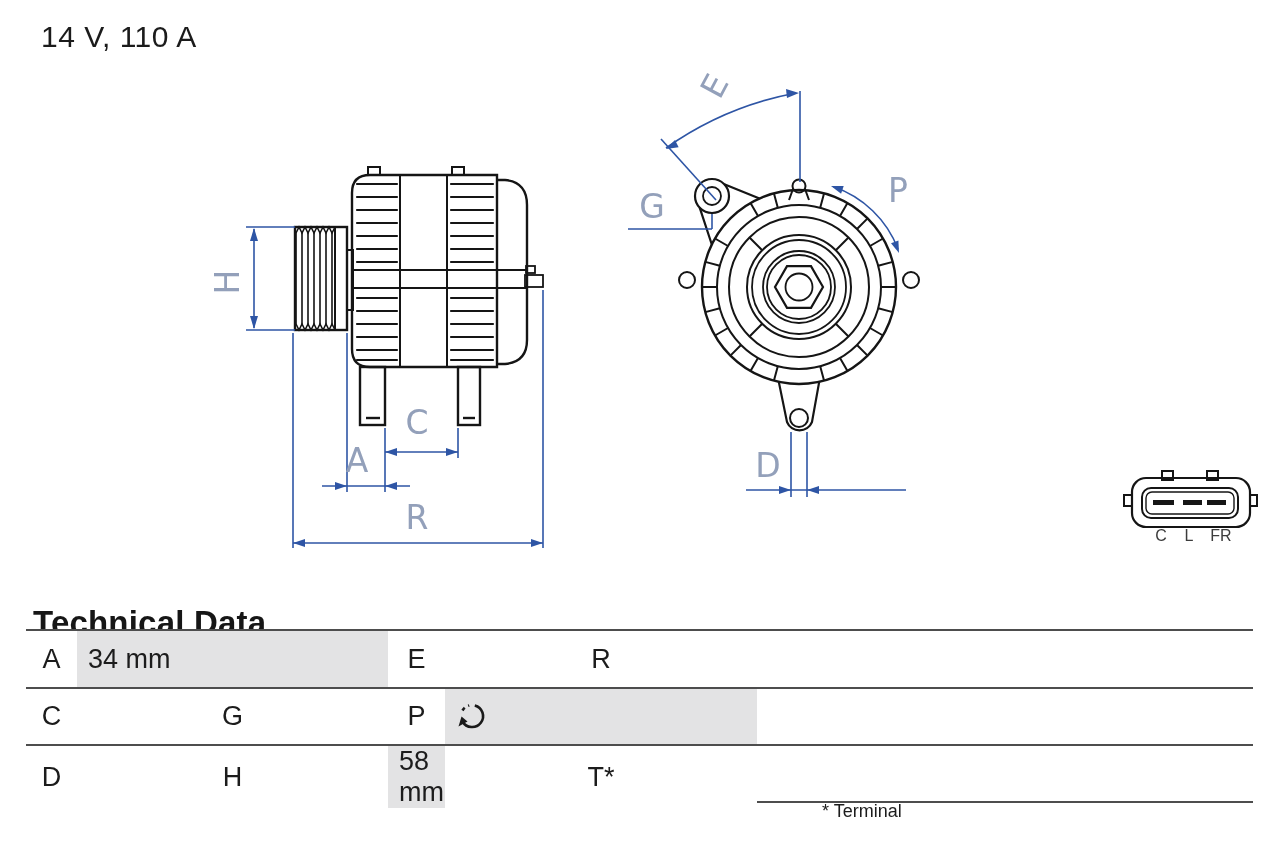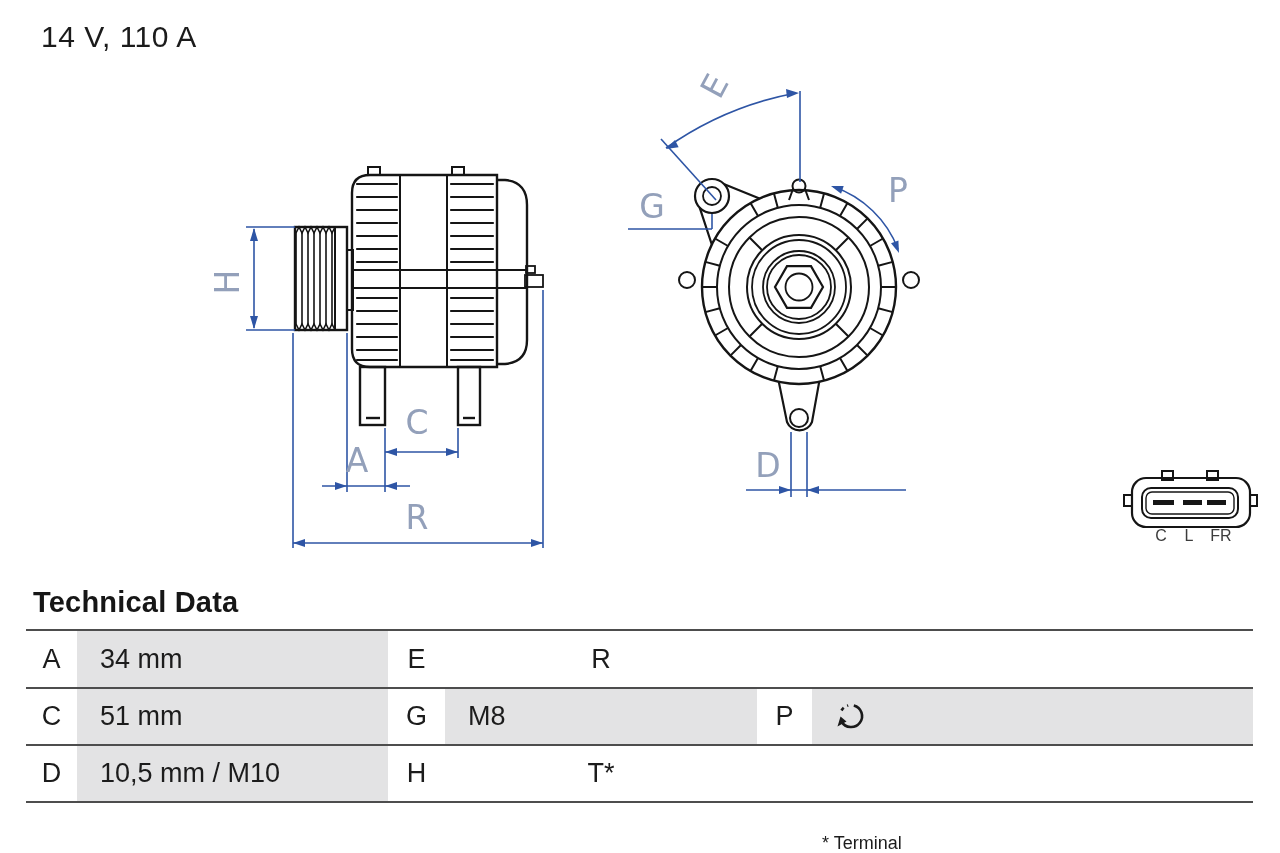--- a/index.html
+++ b/index.html
@@ -1,27 +1,27 @@
 <!DOCTYPE html>
 <html><head>
 <meta charset="utf-8">
 <style>
   html,body{margin:0;padding:0;background:#ffffff;}
   body{width:1280px;height:853px;position:relative;font-family:"Liberation Sans",sans-serif;overflow:hidden;}
   .abs{position:absolute;}
   #title{left:41px;top:20px;font-size:30px;color:#1b1b1b;letter-spacing:.5px;text-align:center;}
-  #tech-heading{left:33px;top:586px;font-size:29px;font-weight:bold;color:#161616;letter-spacing:.2px;}
+  #tech-heading{left:33px;top:604px;font-size:33px;font-weight:bold;color:#161616;letter-spacing:.2px;}
   #drawing{left:0;top:0;width:1280px;height:600px;}
   #spec-table{left:26px;top:629px;width:1227px;border-top:2px solid #4d4d4d;font-size:27px;color:#1c1c1c;}
   .trow{display:grid;grid-template-columns:51px 311px 57px 312px 55px 441px;height:55px;border-bottom:2px solid #4d4d4d;}
   .trow:first-child{height:56px;}
   .lbl,.val{display:flex;align-items:center;}
   .lbl{background:#ffffff;justify-content:center;}
-  .val{background:#e3e3e4;padding-left:23px;}
-  #footnote{left:822px;top:801px;font-size:18px;color:#1c1c1c;margin-top:32px;}
+  .val{background:#e3e3e4;padding-left:11px;}
+  #footnote{left:822px;top:801px;font-size:18px;color:#1c1c1c;}
   .dimtext{font-family:"DejaVu Sans",sans-serif;font-size:33px;fill:#93a0ba;}
   .conn-lbl{font-family:"Liberation Sans",sans-serif;font-size:16px;fill:#3c3c3c;}
 </style>
 </head>
 <body>
 
 <div id="title" class="abs">14 V, 110 A</div>
 
 <svg id="drawing" class="abs" viewBox="0 0 1280 600">
 
@@ -184,33 +184,31 @@
 
 <div id="spec-table" class="abs">
   <div class="trow">
     <div class="lbl">A</div>
     <div class="val">34 mm</div>
     <div class="lbl">E</div>
     <div class="lbl">R</div>
   </div>
   <div class="trow">
     <div class="lbl">C</div>
-    <div class="val">51 mm</div>
     <div class="lbl">G</div>
-    <div class="val">M8</div>
     <div class="lbl">P</div>
     <div class="val">
       <svg width="32" height="32" viewBox="0 0 32 32">
         <path d="M18.8 4.4 A11 11 0 1 1 6.5 20.5" stroke="#1a1a1a" stroke-width="2.6" fill="none"></path>
         <path d="M6.5 9.5 A11 11 0 0 1 13.2 4.4" stroke="#1a1a1a" stroke-width="2.6" fill="none" stroke-dasharray="3.5 4"></path>
         <polygon points="2.5,25.5 11.5,20.4 5.5,15.6" fill="#1a1a1a"></polygon>
       </svg>
     </div>
   </div>
   <div class="trow">
     <div class="lbl">D</div>
-    <div class="val">10,5 mm / M10</div>
     <div class="lbl">H</div>
+    <div class="val">58 mm</div>
     <div class="lbl">T*</div>
   </div>
 </div>
 
 <div id="footnote" class="abs">* Terminal</div>
 
 </body></html>

